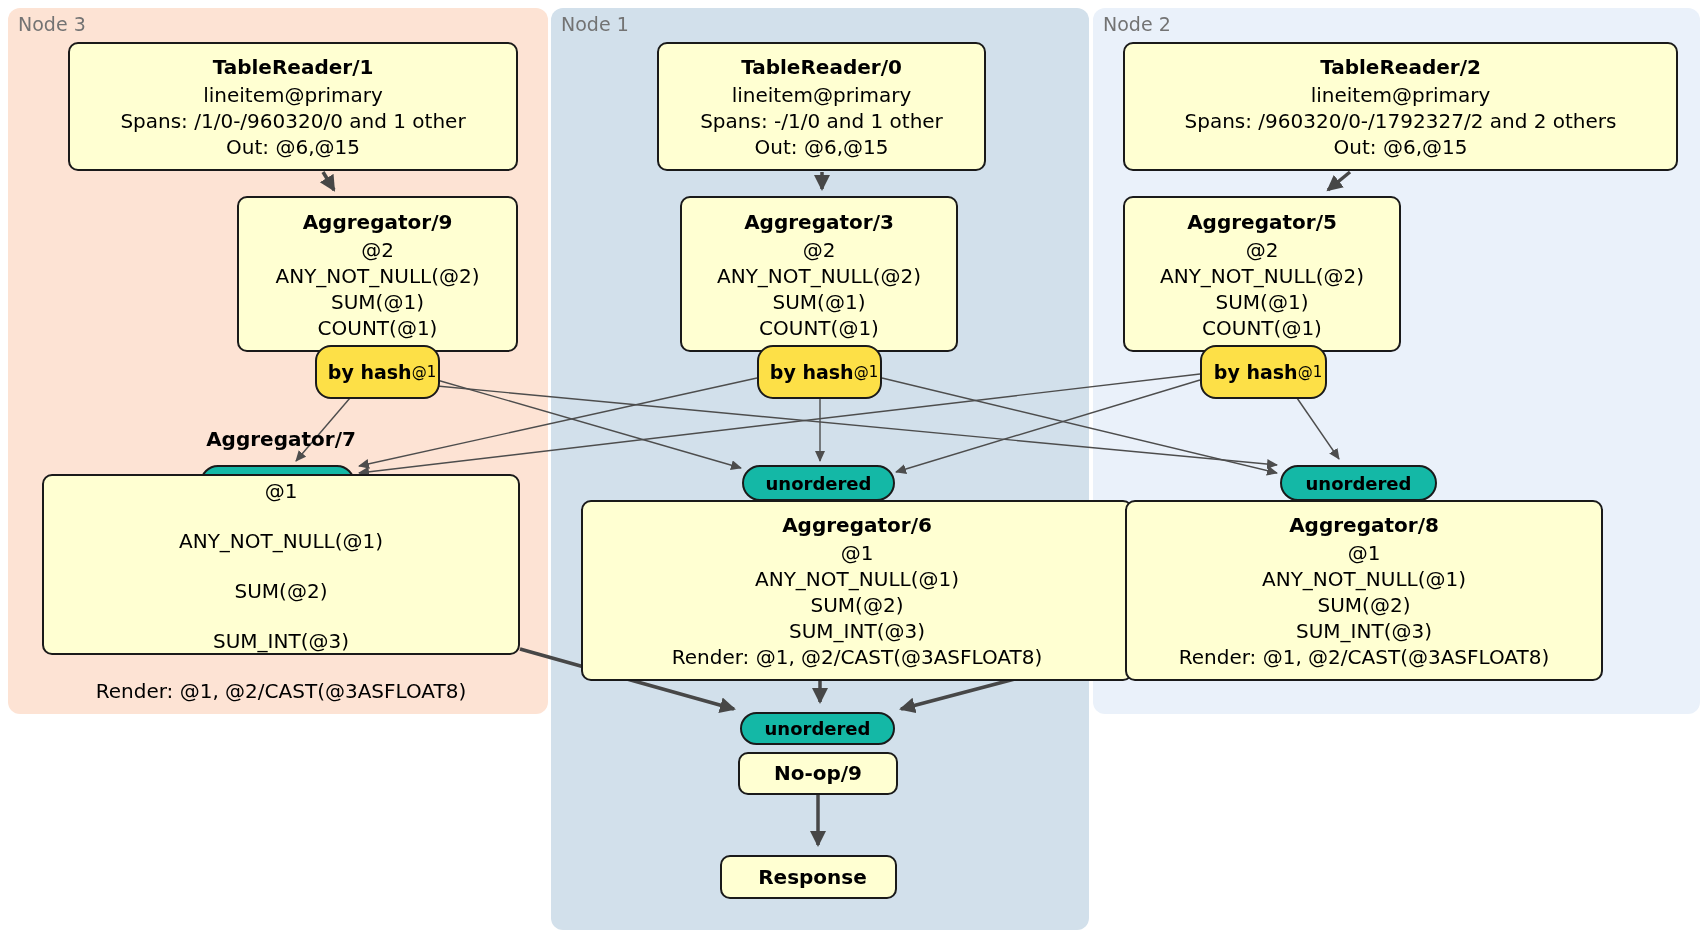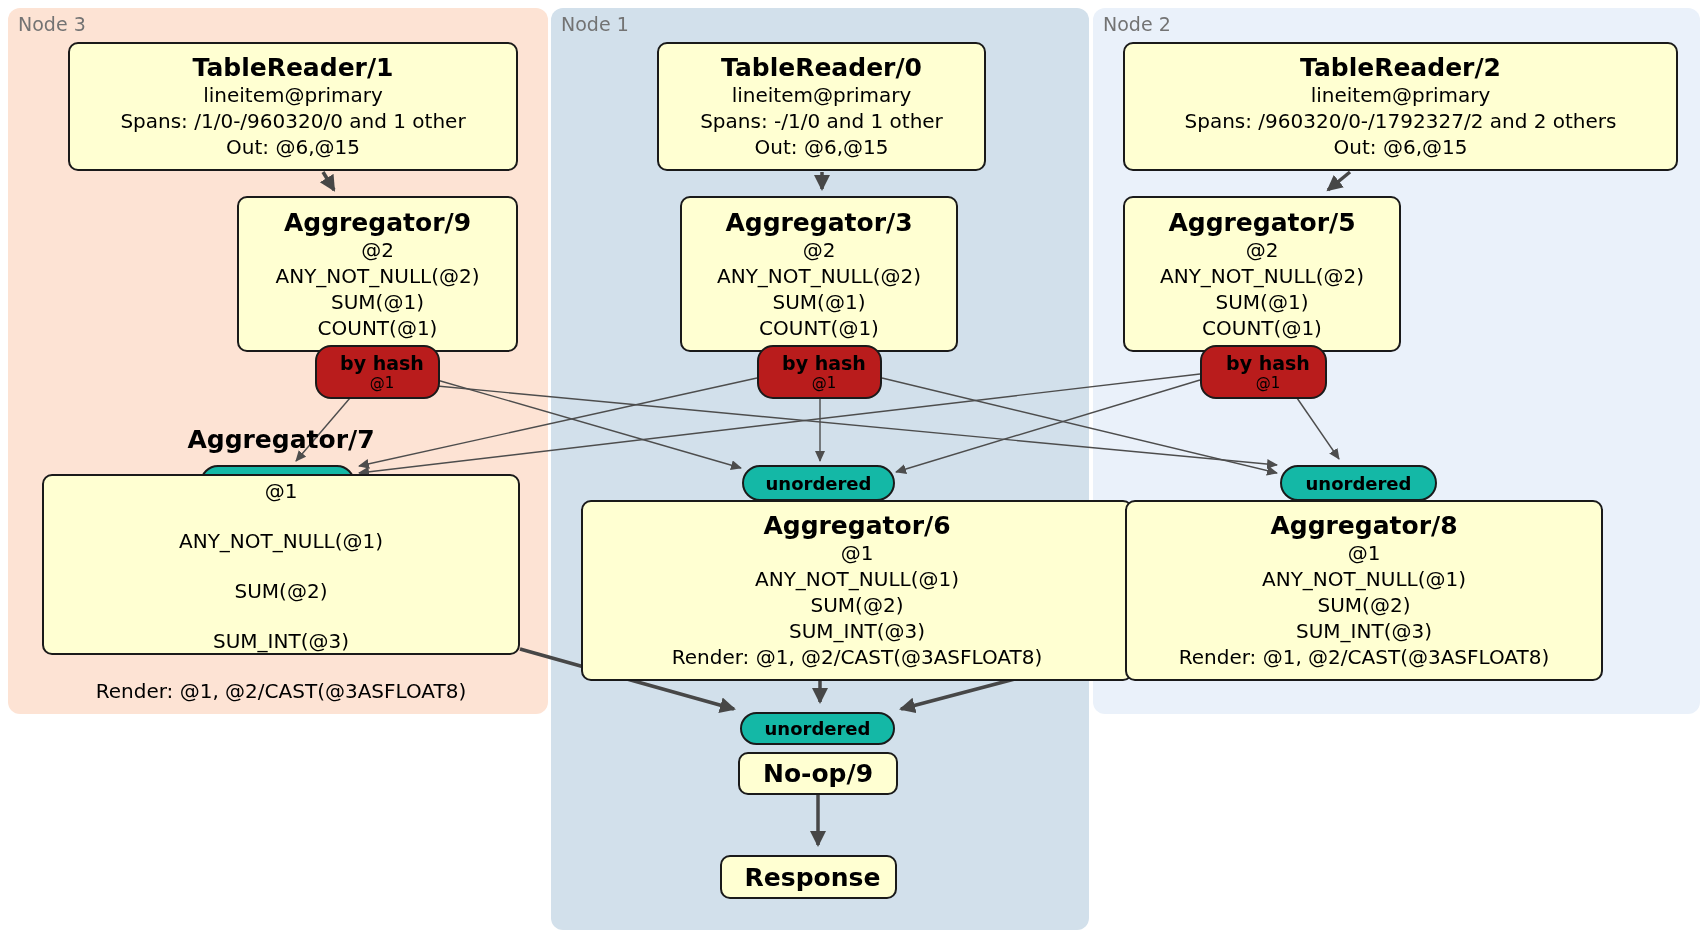--- a/index.html
+++ b/index.html
@@ -8,25 +8,25 @@
     font-family:"DejaVu Sans","Liberation Sans",sans-serif;color:#000;
   }
   .panel{position:absolute;border-radius:12px;}
   .panel-label{position:absolute;font-size:19px;line-height:22px;color:#737373;}
   .edges{position:absolute;left:0;top:0;width:1708px;height:940px;}
   .pbox{
     position:absolute;background:#ffffd2;border:2px solid #1a1a1a;border-radius:10px;
     display:flex;flex-direction:column;justify-content:center;align-items:center;
     text-align:center;box-sizing:border-box;
   }
-  .ptitle{font-weight:bold;font-size:25px;line-height:29px;white-space:nowrap;}
+  .ptitle{font-weight:bold;font-size:20px;line-height:29px;white-space:nowrap;}
   .pline{font-size:20px;line-height:26px;white-space:nowrap;}
   .router{
-    position:absolute;background:#b91c1c;border:2px solid #1a1a1a;border-radius:16px;
-    display:flex;flex-direction:column;justify-content:center;align-items:center;
+    position:absolute;background:#fde047;border:2px solid #1a1a1a;border-radius:16px;
+    display:flex;flex-direction:row;justify-content:center;align-items:center;
     text-align:center;box-sizing:border-box;padding-left:9px;
   }
   .rtitle{font-weight:bold;font-size:19px;line-height:22px;white-space:nowrap;}
   .rsub{font-size:15px;line-height:18px;white-space:nowrap;}
   .sync{
     position:absolute;background:#14b8a6;border:2px solid #1a1a1a;border-radius:19px;
     display:flex;justify-content:center;align-items:center;
     font-weight:bold;font-size:18px;box-sizing:border-box;white-space:nowrap;
   }
 </style>

